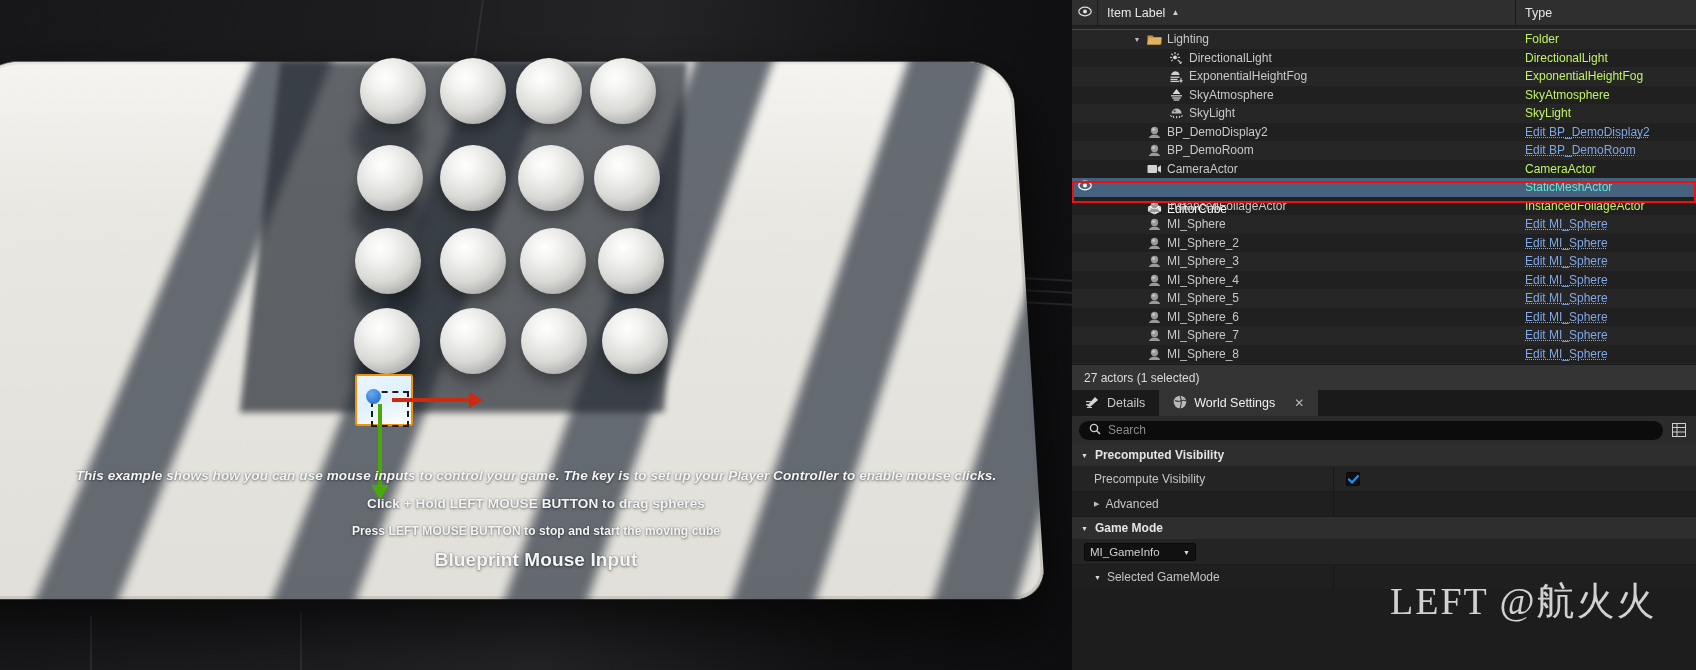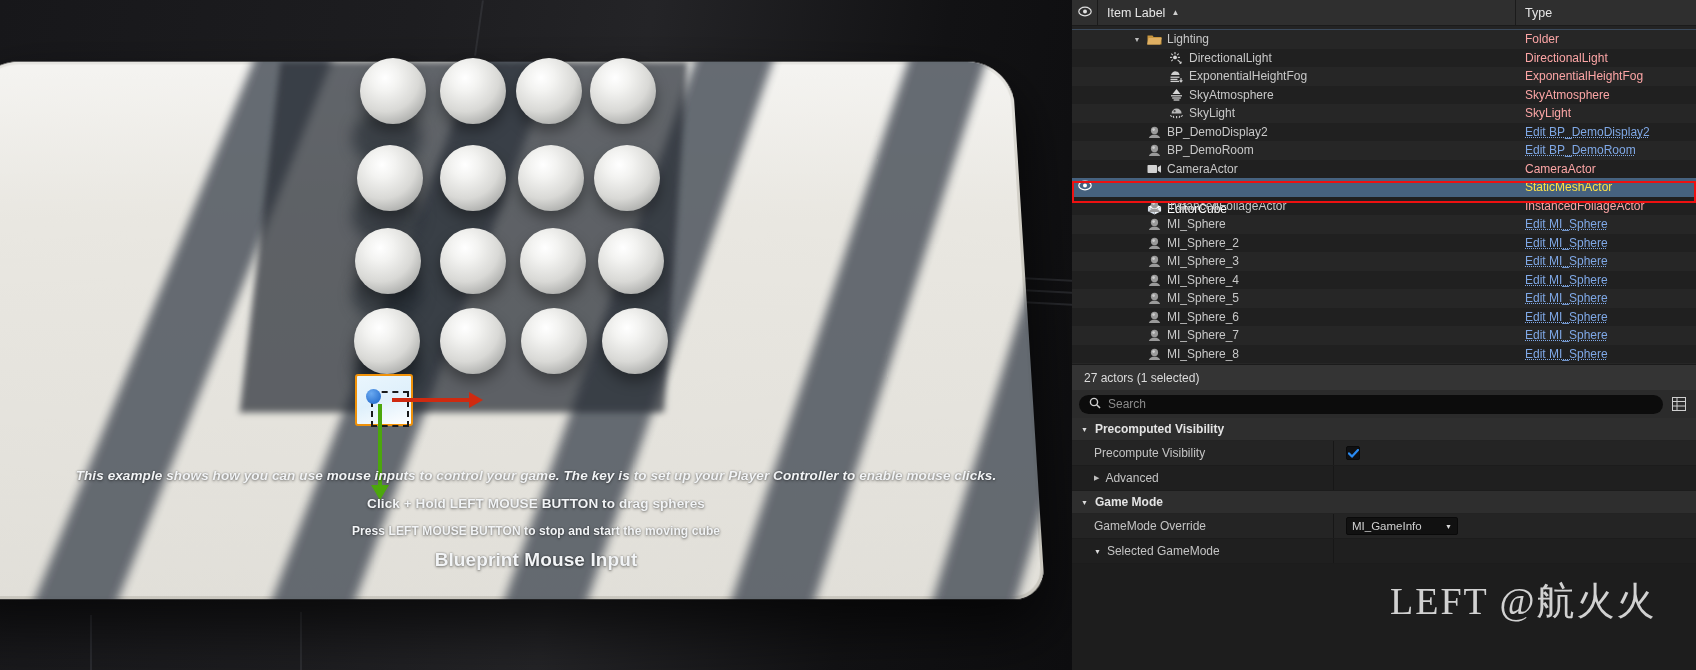--- a/index.html
+++ b/index.html
@@ -158,21 +158,21 @@
 
   .ol-row {
     display: flex; align-items: center; height: 18.5px;
     font-size: 12px; color: #c8c8c8;
   }
   .ol-row.alt { background: #202020; }
   .ol-row.even { background: #262626; }
   .ol-row.selected { background: #46627f; color: #ffffff; }
   .ol-cell-eye { width: 26px; display: flex; align-items: center; justify-content: center; }
   .ol-cell-name { flex: 1; display: flex; align-items: center; gap: 5px; overflow: hidden; white-space: nowrap; }
-  .ol-cell-type { width: 180px; padding-left: 9px; white-space: nowrap; overflow: hidden; color: #fca5a5; }
+  .ol-cell-type { width: 180px; padding-left: 9px; white-space: nowrap; overflow: hidden; color: #bef264; }
   .ol-cell-type.link { color: #7fa8e6; text-decoration: underline; text-decoration-style: dotted; }
   .tree-caret { width: 10px; font-size: 7px; color: #bdbdbd; text-align: center; }
   .ico { width: 15px; height: 15px; display: inline-flex; align-items: center; justify-content: center; flex: 0 0 15px; }
   .ico svg { display: block; }
 
   .ol-footer {
     position: absolute; left: 0; bottom: 0; width: 624px; height: 26px;
     background: #343434; color: #dcdcdc; font-size: 12px;
     display: flex; align-items: center; padding-left: 12px;
     border-top: 1px solid #1b1b1b;
@@ -476,21 +476,21 @@
               <span class="tree-caret"></span>
               <span class="ico">
                 <svg width="16" height="14" viewBox="0 0 16 14">
                   <path d="M8 1.2 L15 4.6 L8 8 L1 4.6 Z" fill="#ffffff"></path>
                   <path d="M1 4.6 V9.4 L8 12.8 V8 Z" fill="#d6dee8"></path>
                   <path d="M15 4.6 V9.4 L8 12.8 V8 Z" fill="#eef3f8"></path>
                 </svg>
               </span>
               <span>EditorCube</span>
             </div>
-            <div class="ol-cell-type" style="color: #fde047;">StaticMeshActor</div>
+            <div class="ol-cell-type" style="color: #5eead4;">StaticMeshActor</div>
           </div>
           <div class="ol-row alt">
             <div class="ol-cell-eye"></div>
             <div class="ol-cell-name" style="padding-left: 34px;">
               <span class="tree-caret"></span>
               <span class="ico">
                 <svg width="15" height="14" viewBox="0 0 15 14">
                   <circle cx="7.5" cy="5.4" r="3.6" fill="#9a9a9a"></circle>
                   <circle cx="6.6" cy="4.6" r="1.3" fill="#cfcfcf"></circle>
                   <path d="M1.8 13 q1.4 -3.6 5.7 -3.6 q4.3 0 5.7 3.6 z" fill="#9a9a9a"></path>
@@ -638,20 +638,44 @@
         </div>
 
       <div id="sel-highlight"></div>
 
       <div class="ol-footer">
         <span>27 actors (1 selected)</span>
       </div>
     </div>
 
     <div id="details">
+      <div class="tabbar">
+        <div class="tab">
+          <span>
+            <svg width="14" height="13" viewBox="0 0 14 13">
+              <path d="M1 11 L9 2 L12 5 L4 12 Z" fill="#d8d8d8"></path>
+              <rect x="0" y="6" width="5" height="1.2" fill="#c8c8c8"></rect>
+              <rect x="0" y="9" width="5" height="1.2" fill="#c8c8c8"></rect>
+              <rect x="1" y="12" width="5" height="1.2" fill="#c8c8c8"></rect>
+            </svg>
+          </span>
+          <span>Details</span>
+        </div>
+        <div class="tab active">
+          <span>
+            <svg width="14" height="14" viewBox="0 0 14 14">
+                <circle cx="7" cy="7" r="6.3" fill="#b9b9b9"></circle>
+                <path d="M2 5.5 q3 1.6 6 0.3 t5.6 0.4" stroke="#3a3a3a" stroke-width="1.1" fill="none"></path>
+                <path d="M7 .8 q2.6 6 0 12.4" stroke="#3a3a3a" stroke-width="1.1" fill="none"></path>
+              </svg>
+          </span>
+          <span>World Settings</span>
+          <span class="close">✕</span>
+        </div>
+      </div>
 
       <div class="search-row">
         <div class="searchbox">
           <span>
             <svg width="12" height="12" viewBox="0 0 12 12">
                 <circle cx="5" cy="5" r="3.6" fill="none" stroke="#cfcfcf" stroke-width="1.4"></circle>
                 <line x1="7.7" y1="7.7" x2="11" y2="11" stroke="#cfcfcf" stroke-width="1.6"></line>
               </svg>
           </span>
           <span class="ph">Search</span>
@@ -686,21 +710,20 @@
           <span>Advanced</span>
         </div>
         <div class="prop-val"></div>
       </div>
 
       <div class="cat-row">
         <span class="arrow-d">▼</span>
         <span>Game Mode</span>
       </div>
       <div class="prop-row">
-        <div class="prop-label">GameMode Override</div>
         <div class="prop-val">
           <div class="combo">
             <span>MI_GameInfo</span>
             <span class="arrow-d">▼</span>
           </div>
         </div>
       </div>
       <div class="prop-row alt">
         <div class="prop-label sub">
           <span class="arrow-d">▼</span>

